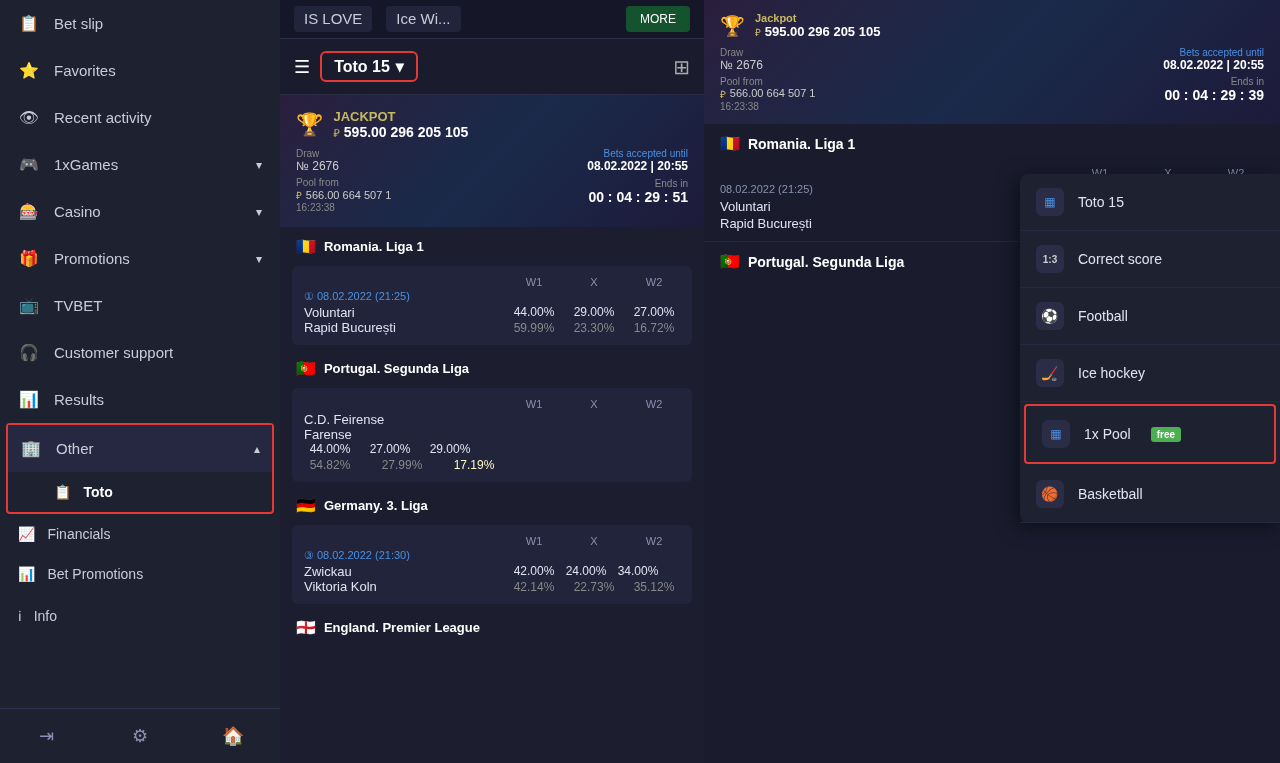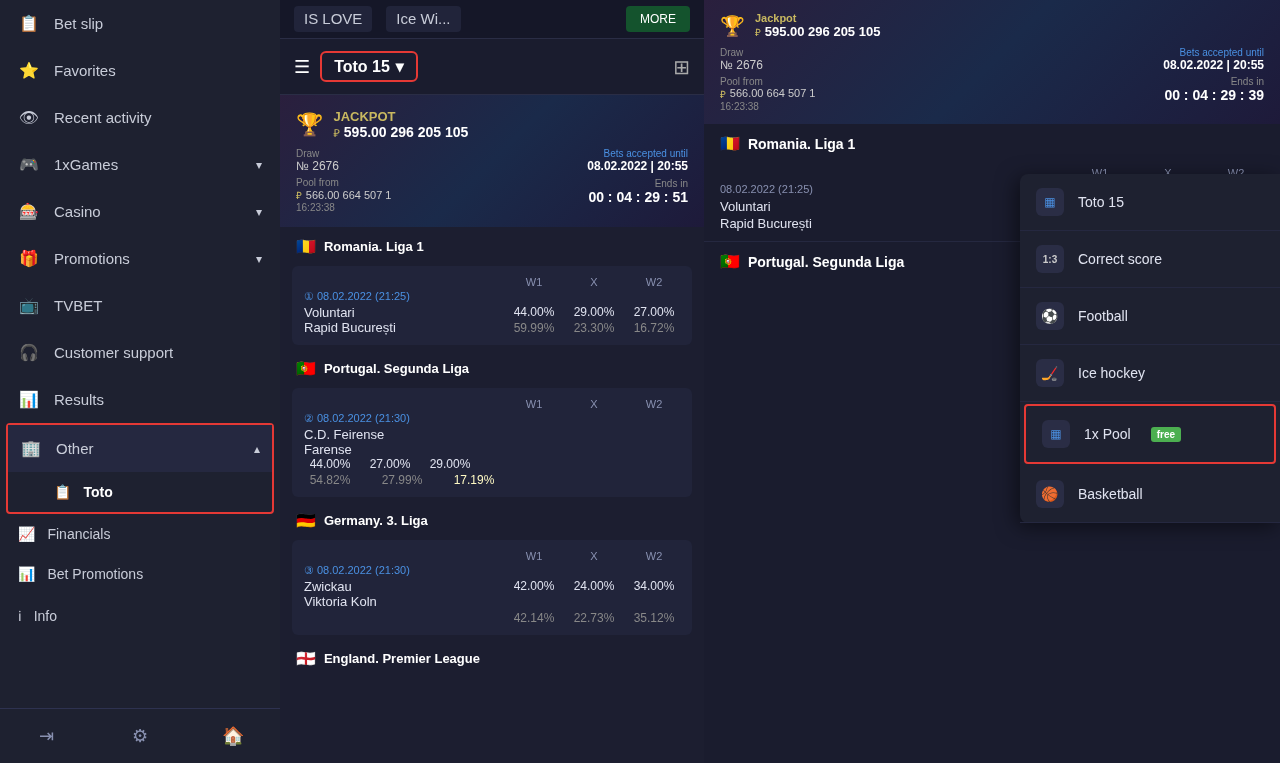--- a/index.html
+++ b/index.html
@@ -420,23 +420,20 @@
     <div class="league-header">
       <span class="flag-icon">🇵🇹</span>
       <span>Portugal. Segunda Liga</span>
     </div>
     <div class="match-card">
       <div style="display:flex;justify-content:flex-end;gap:8px;margin-bottom:2px;">
         <span class="odds-col">W1</span>
         <span class="odds-col">X</span>
         <span class="odds-col">W2</span>
       </div>
-      <div style="color:#4a90e2;font-size:11px;margin-bottom:2px;">
-        ② <span>08.02.2022 (21:30)</span>
-      </div>
       <div style="display:flex;align-items:flex-start;flex-direction:column;">
         <div>
           <div class="match-team">C.D. Feirense</div>
           <div class="match-team">Farense</div>
         </div>
         <div class="odds-section">
           <div style="display:flex;gap:8px;margin-bottom:2px;">
             <span class="odds-val">44.00%</span>
             <span class="odds-val">27.00%</span>
             <span class="odds-val">29.00%</span>
@@ -462,21 +459,21 @@
       </div>
       <div style="color:#4a90e2;font-size:11px;margin-bottom:2px;">
         ③ <span>08.02.2022 (21:30)</span>
       </div>
       <div style="display:flex;justify-content:space-between;align-items:flex-start;">
         <div>
           <div class="match-team">Zwickau</div>
           <div class="match-team">Viktoria Koln</div>
         </div>
         <div class="odds-section">
-          <div style="display:flex;gap:8px;margin-bottom:18px;">
+          <div style="display:flex;margin-bottom:2px;">
             <span class="odds-val">42.00%</span>
             <span class="odds-val">24.00%</span>
             <span class="odds-val">34.00%</span>
           </div>
           <div style="display:flex;gap:8px;">
             <span class="odds-val" style="color:#888;">42.14%</span>
             <span class="odds-val" style="color:#888;">22.73%</span>
             <span class="odds-val" style="color:#888;">35.12%</span>
           </div>
         </div>

